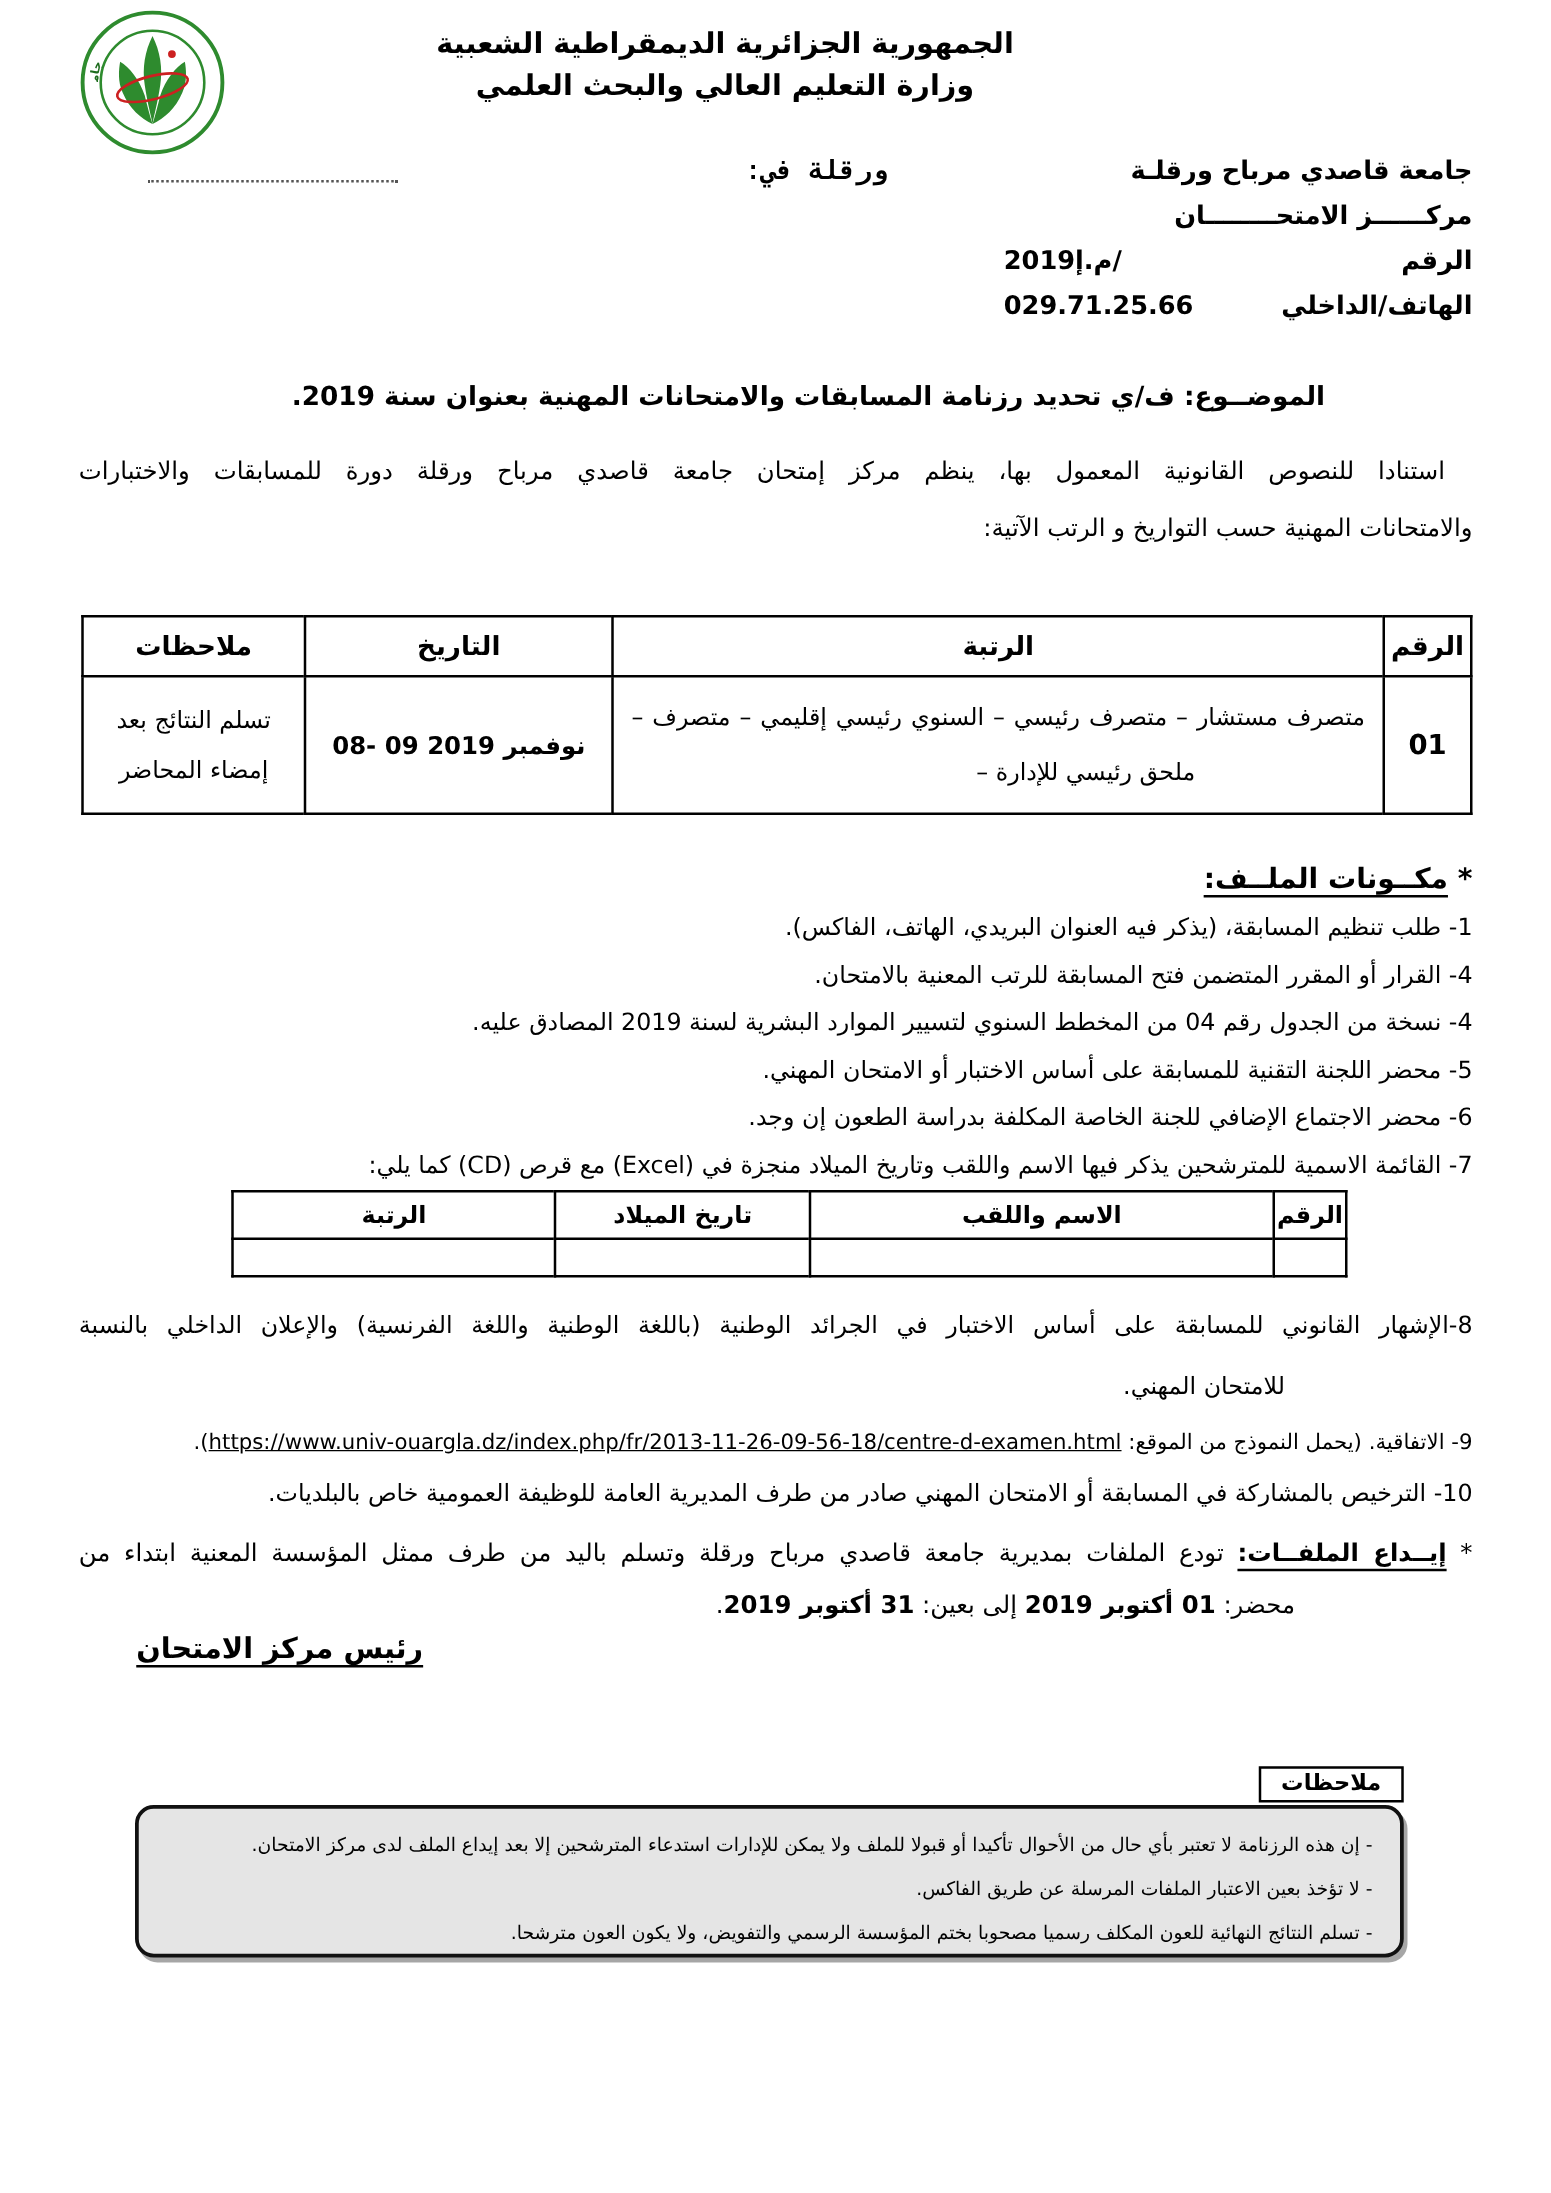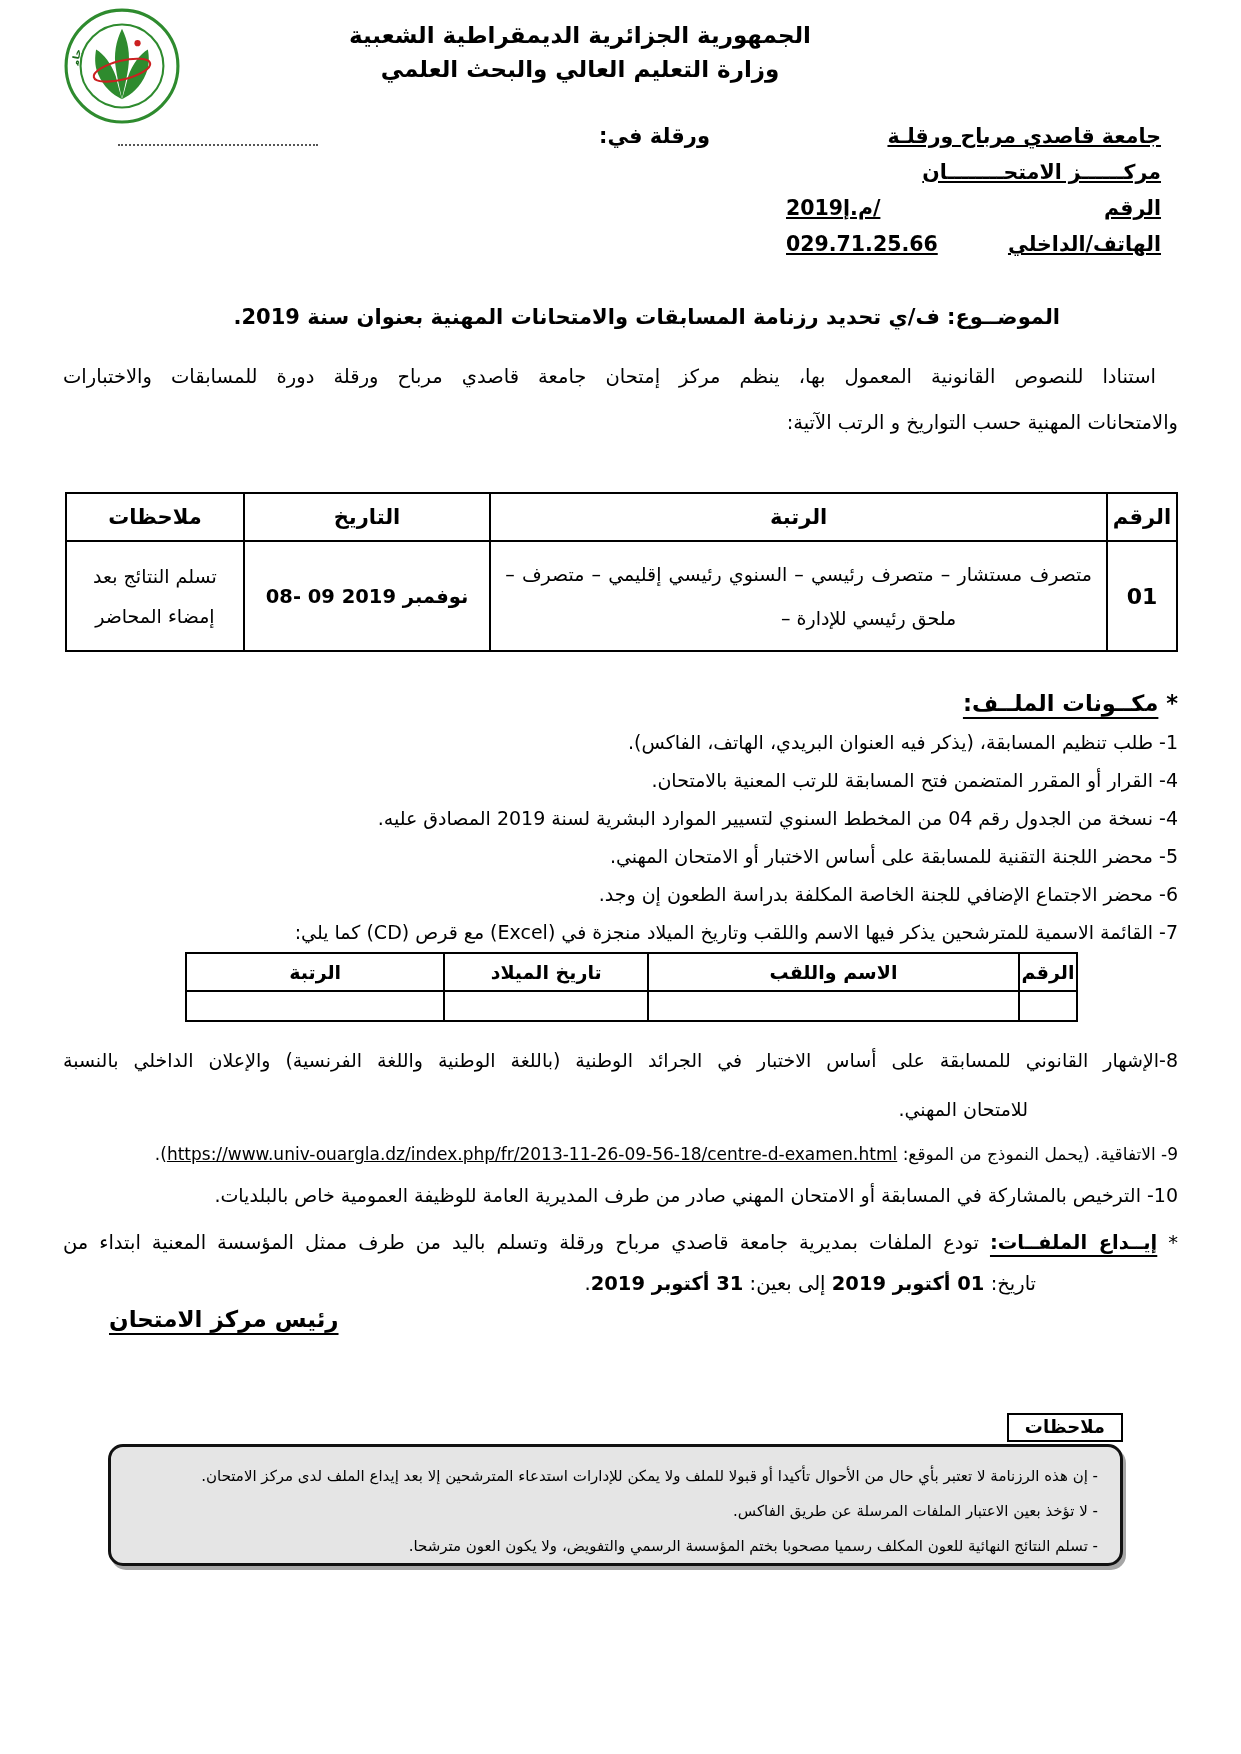--- a/index.html
+++ b/index.html
@@ -12,23 +12,23 @@
   .content { padding:0 63px; }
 
   
   .top { position:relative; height:258px; }
   .logo { position:absolute; left:64px; top:8px; width:116px; height:116px; }
   .center-head { position:absolute; left:305px; top:18px; width:550px; text-align:center;
                  font-weight:bold; font-size:23px; line-height:34px; }
   .dotted-line { position:absolute; left:118px; top:124px; width:200px;
                  border-bottom:2.5px dotted #555; height:22px; }
   .place-line { position:absolute; left:560px; top:124px; width:150px;
-                font-weight:bold; font-size:21px; text-align:right; }
-  .right-block { position:absolute; right:80px; top:118px; width:375px;
-                 font-weight:bold; font-size:20.5px; line-height:36px;text-decoration:underline; }
+                font-weight:bold; font-size:21px; text-align:right;font-family:Liberation Mono, monospace; }
+  .right-block { position:absolute; right:63px; top:118px; width:375px;
+                 font-weight:bold; font-size:20.5px; line-height:36px; }
   .rb-line { text-align:right; }
   .rb-flex { display:flex; justify-content:space-between; }
 
   
   .subject { margin-top:44px; padding-right:118px; text-align:right; white-space:nowrap;
              font-weight:bold; font-size:21px; line-height:30px; }
 
   
   .intro { margin-top:22px; font-size:19.5px; line-height:46px; }
   .just-line { text-align:justify; text-align-last:justify; }
@@ -221,21 +221,21 @@
 
     <div class="item10">10- الترخيص بالمشاركة في المسابقة أو الامتحان المهني صادر من طرف المديرية العامة للوظيفة العمومية خاص بالبلديات.</div>
 
     <div class="deposit">
       <div class="just-line dep-l1">
         <span>*</span>
         <span class="b u">إيــداع الملفــات:</span>
         <span>تودع الملفات بمديرية جامعة قاصدي مرباح ورقلة وتسلم باليد من طرف ممثل المؤسسة المعنية ابتداء من</span>
       </div>
       <div class="dep-l2">
-        <span>تاريخ:</span>
+        <span>محضر:</span>
         <span class="b">01 أكتوبر 2019</span>
         <span>إلى بعين:</span>
         <span class="b">31 أكتوبر 2019</span><span>.</span>
       </div>
     </div>
 
     <div class="signature-row">
       <span class="signature u">رئيس مركز الامتحان</span>
     </div>
 

